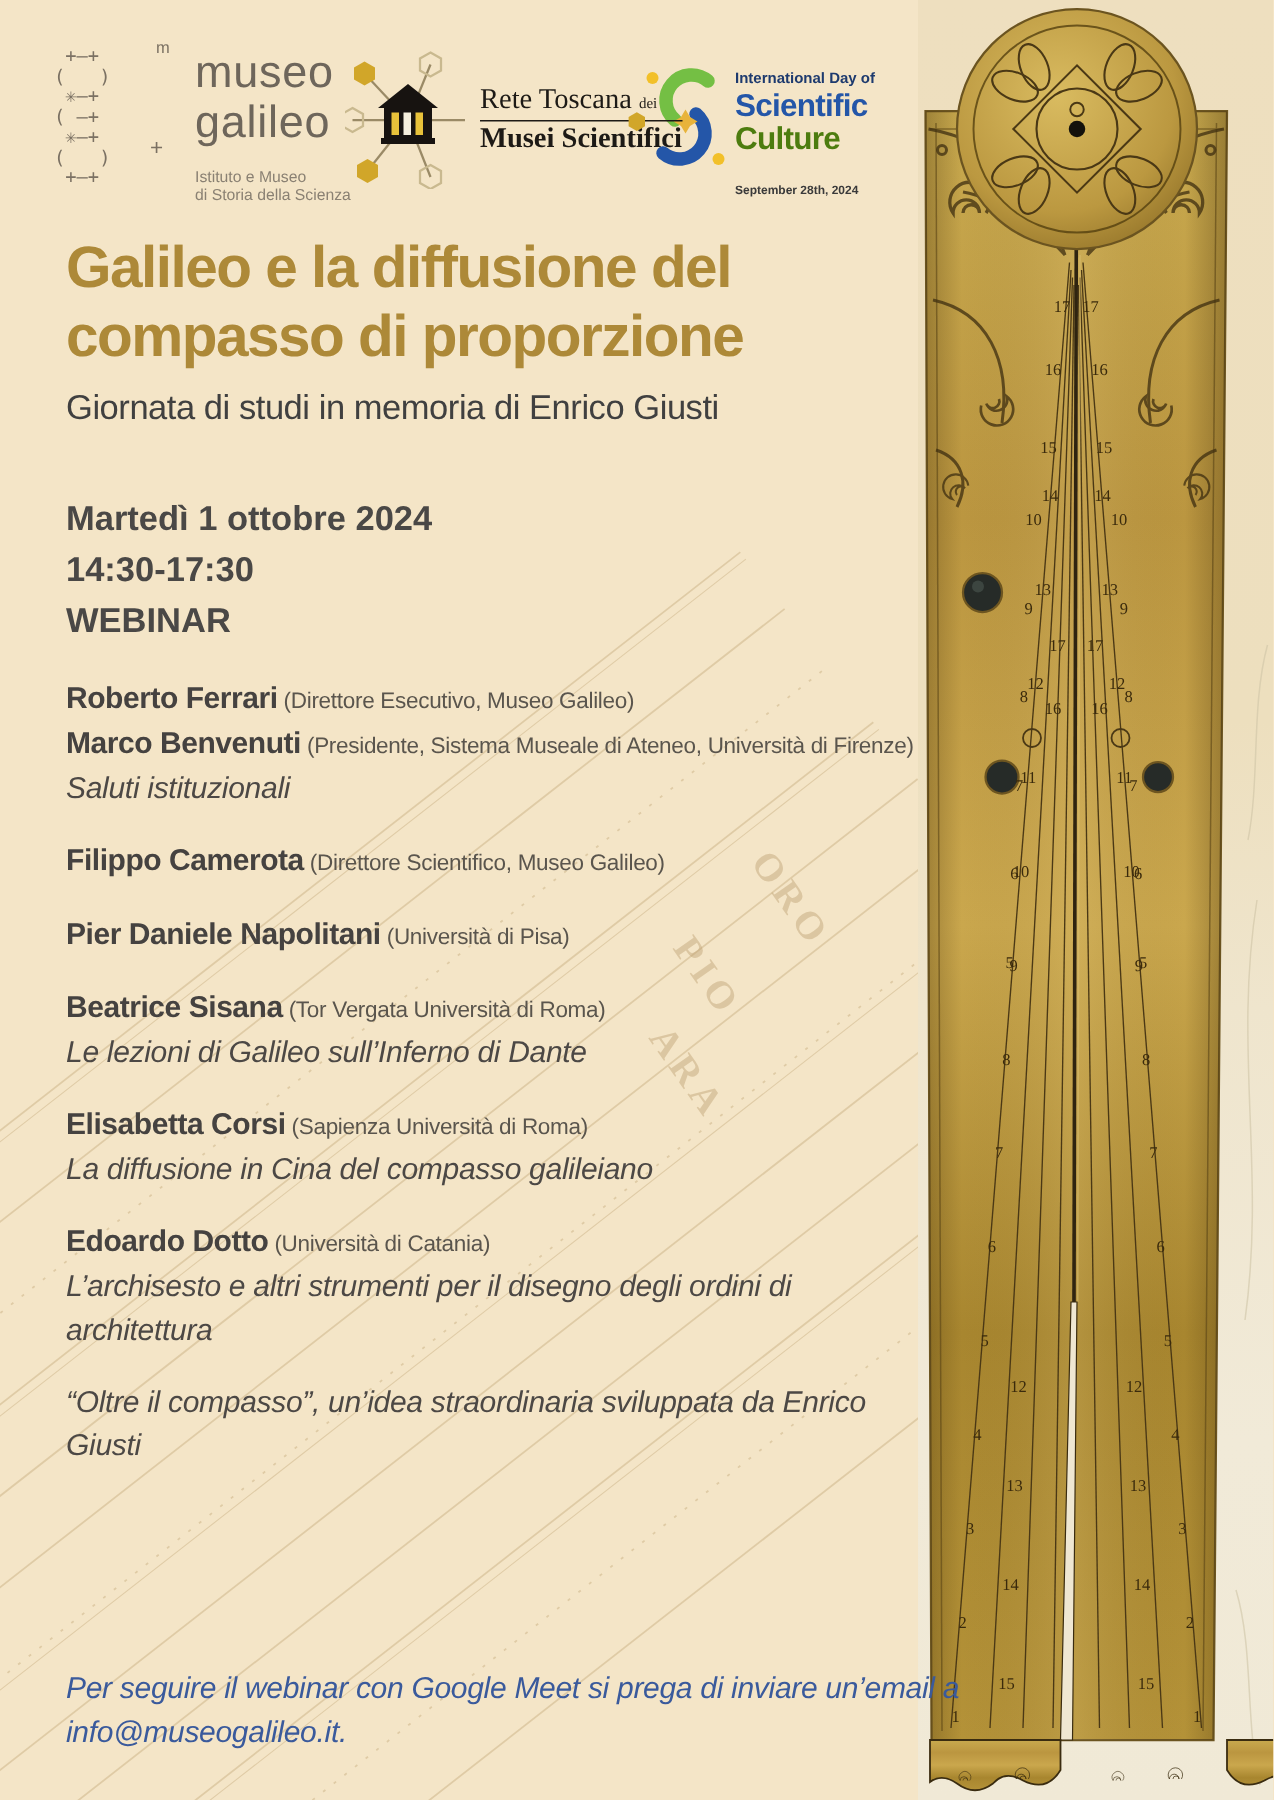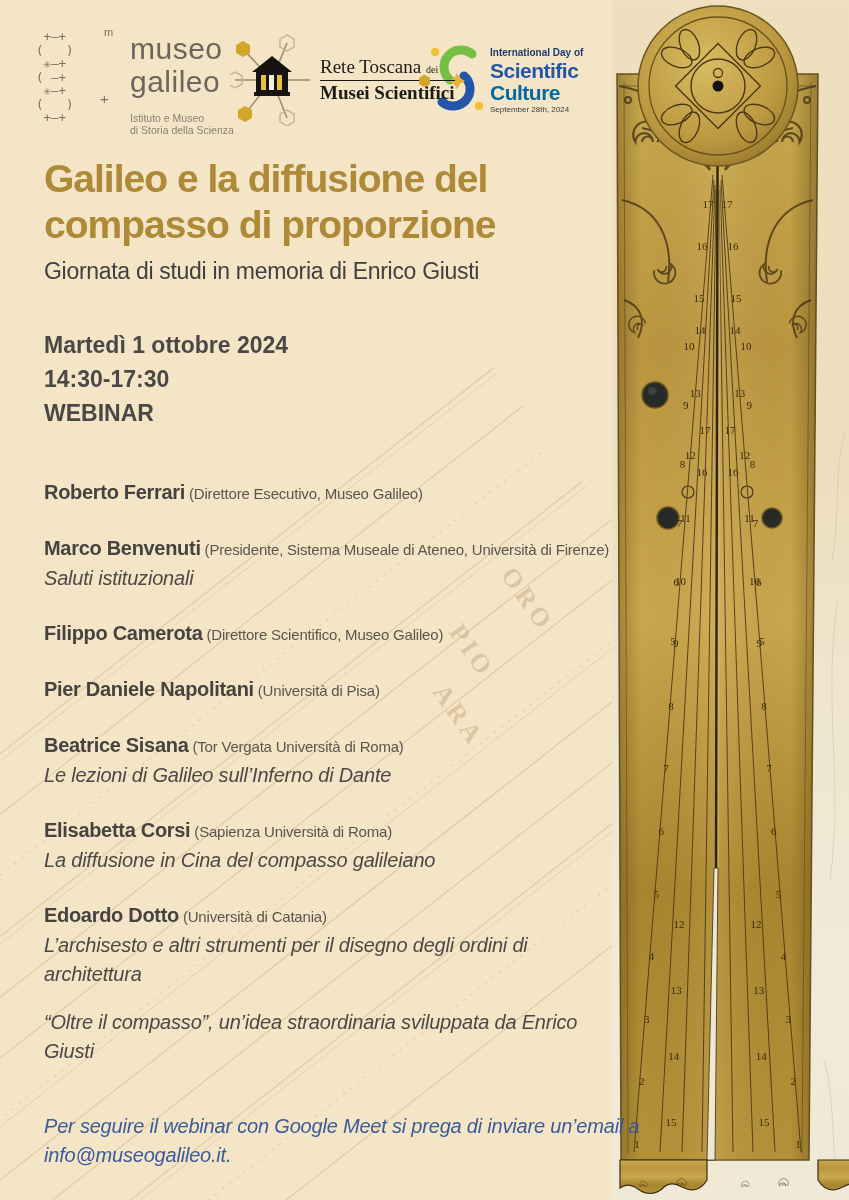--- a/index.html
+++ b/index.html
@@ -16,30 +16,30 @@
   #rete-icon{position:absolute;left:230px;top:34px;}
   #rete-text{position:absolute;left:320px;top:56px;font-family:"Liberation Serif",serif;color:#1d1a16;}
   #rete-l1{font-size:19px;}
   #rete-l1 .dei{font-size:10px;}
   #rete-l2{font-size:19px;font-weight:bold;border-top:1.5px solid #1d1a16;padding-top:1px;margin-top:2px;}
   #rete-hex{position:absolute;left:418px;top:72px;color:#d1a629;font-size:15px;}
   #idsc-icon{position:absolute;left:428px;top:44px;}
   #idsc-text{position:absolute;left:490px;top:48px;line-height:1;}
   #idsc-small{font-size:10px;font-weight:bold;color:#1d3a6e;margin-bottom:2px;}
   #idsc-l1{font-size:21px;font-weight:bold;color:#2456a8;letter-spacing:-.5px;}
-  #idsc-l2{font-size:21px;font-weight:bold;color:#0369a1;letter-spacing:-.5px;margin-top:1px;}
-  #idsc-date{font-size:8px;font-weight:normal;color:#3a3a3a;margin-top:3px;}
+  #idsc-l2{font-size:21px;font-weight:bold;color:#4d7c0f;letter-spacing:-.5px;margin-top:1px;}
+  #idsc-date{font-size:8px;font-weight:bold;color:#3a3a3a;margin-top:20px;}
   
   #title{position:absolute;left:44px;top:156px;font-size:39px;font-weight:bold;line-height:46px;
          color:#ad8938;letter-spacing:-1px;}
   #subtitle{position:absolute;left:44px;top:258px;font-size:23px;color:#404040;letter-spacing:-.3px;}
   #event{position:absolute;left:44px;top:328px;font-size:23px;font-weight:bold;line-height:34px;color:#4a4846;}
   #program{position:absolute;left:44px;top:452px;width:585px;}
   .entry{margin-bottom:19px;}
-  .pline{line-height:29px;margin-top:26px;}
+  .pline{line-height:29px;}
   .pname{font-size:20px;font-weight:bold;color:#454240;letter-spacing:-.3px;}
   .paffil{font-size:15px;color:#5a554d;letter-spacing:-.2px;}
   .ptalk{font-style:italic;font-size:20px;line-height:29px;color:#4c4845;letter-spacing:-.2px;}
   #footer{position:absolute;left:44px;top:1112px;width:600px;font-style:italic;font-size:20px;
           line-height:29px;color:#3a5a9c;letter-spacing:-.2px;}
   #footer a{color:#3a5a9c;text-decoration:none;font-style:italic;}
   
   #watermark{position:absolute;left:0;top:0;z-index:0;}
   #band{position:absolute;left:612px;top:0;z-index:1;}
   #poster > div{z-index:2;}

